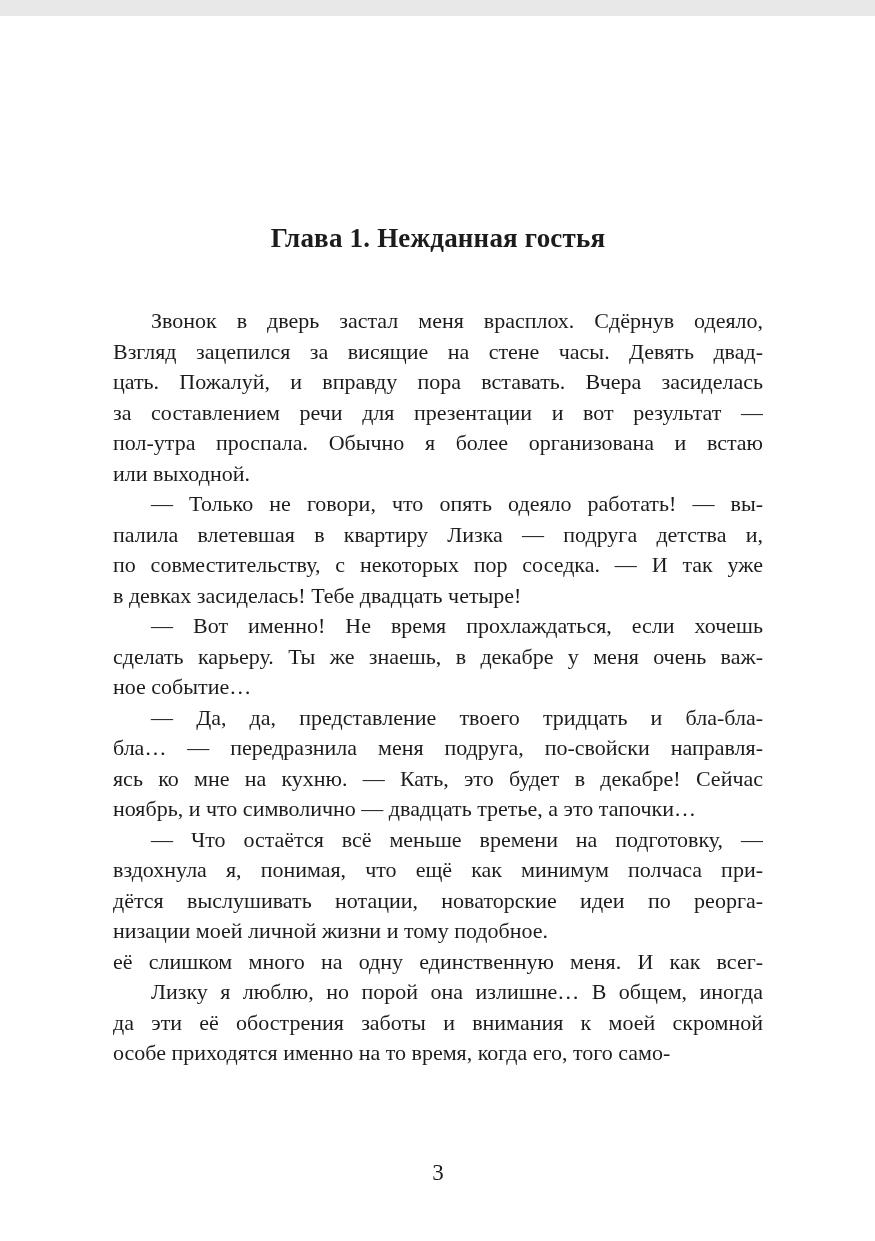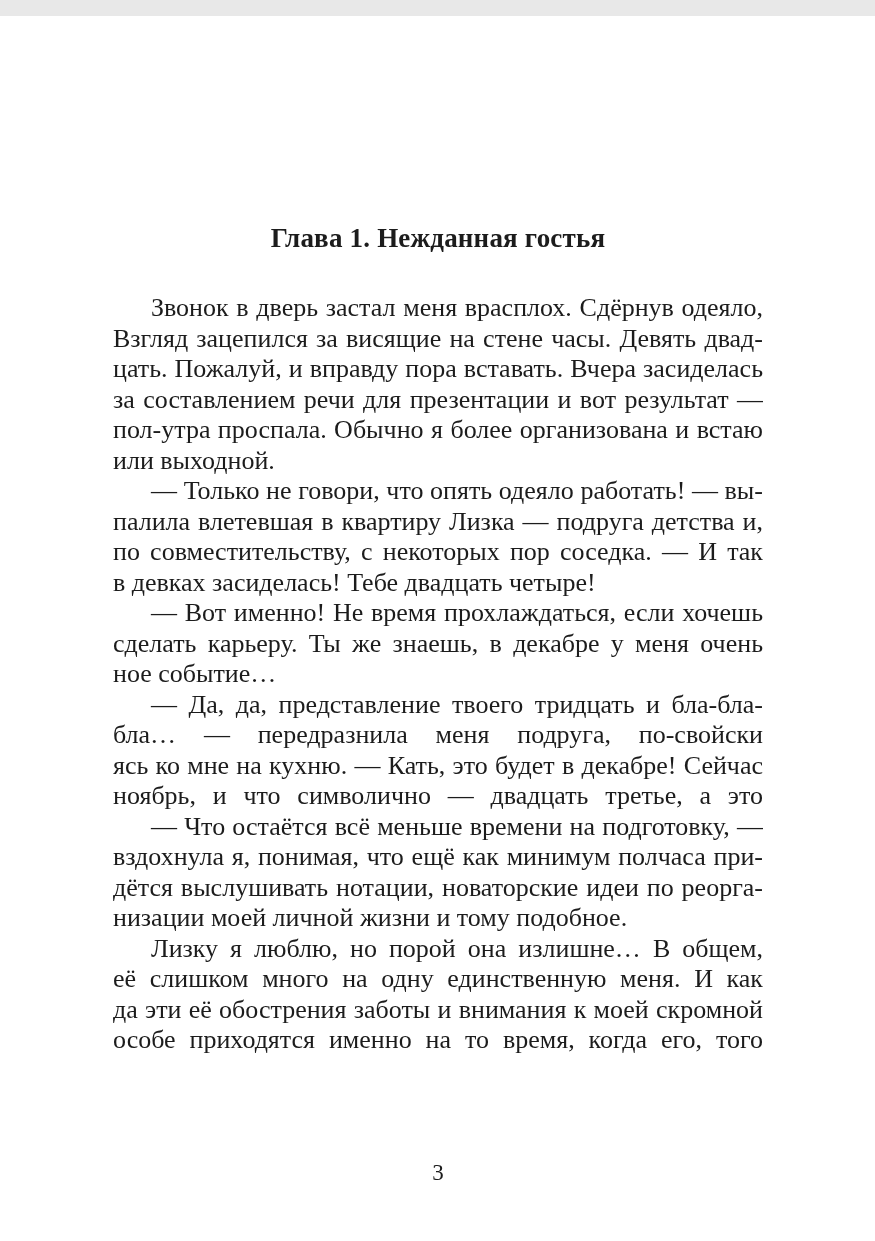--- a/index.html
+++ b/index.html
@@ -23,24 +23,24 @@
     left: 113px;
     width: 650px;
     text-align: center;
     font-size: 27px;
     font-weight: bold;
     line-height: 34px;
     letter-spacing: 0.2px;
   }
   .body-text {
     position: absolute;
-    top: 277px;
+    top: 290px;
     left: 113px;
     width: 650px;
-    font-size: 26px;
+    font-size: 22px;
   }
   .paragraph {
     margin: 0;
     padding: 0;
   }
   .line {
     line-height: 30.5px;
     height: 30.5px;
     text-align: justify;
     text-align-last: justify;
@@ -96,21 +96,21 @@
         <div class="line">ясь ко мне на кухню. — Кать, это будет в декабре! Сейчас</div>
         <div class="line last">ноябрь, и что символично — двадцать третье, а это тапочки…</div>
       </div>
       <div class="paragraph">
         <div class="line first">— Что остаётся всё меньше времени на подготовку, —</div>
         <div class="line">вздохнула я, понимая, что ещё как минимум полчаса при-</div>
         <div class="line">дётся выслушивать нотации, новаторские идеи по реорга-</div>
         <div class="line last">низации моей личной жизни и тому подобное.</div>
       </div>
       <div class="paragraph">
+        <div class="line">её слишком много на одну единственную меня. И как всег-</div>
         <div class="line first">Лизку я люблю, но порой она излишне… В общем, иногда</div>
-        <div class="line">её слишком много на одну единственную меня. И как всег-</div>
         <div class="line">да эти её обострения заботы и внимания к моей скромной</div>
         <div class="line last">особе приходятся именно на то время, когда его, того само-</div>
       </div>
     </div>
 
   <div class="page-number">3</div>
 </div>
 
 </body></html>

